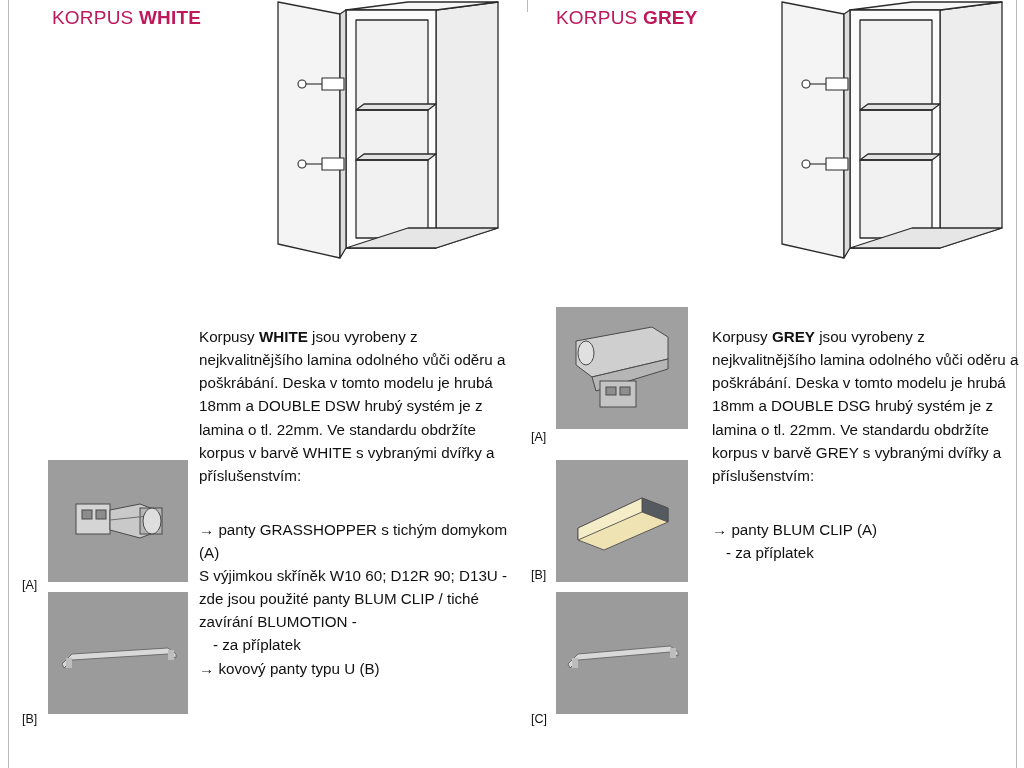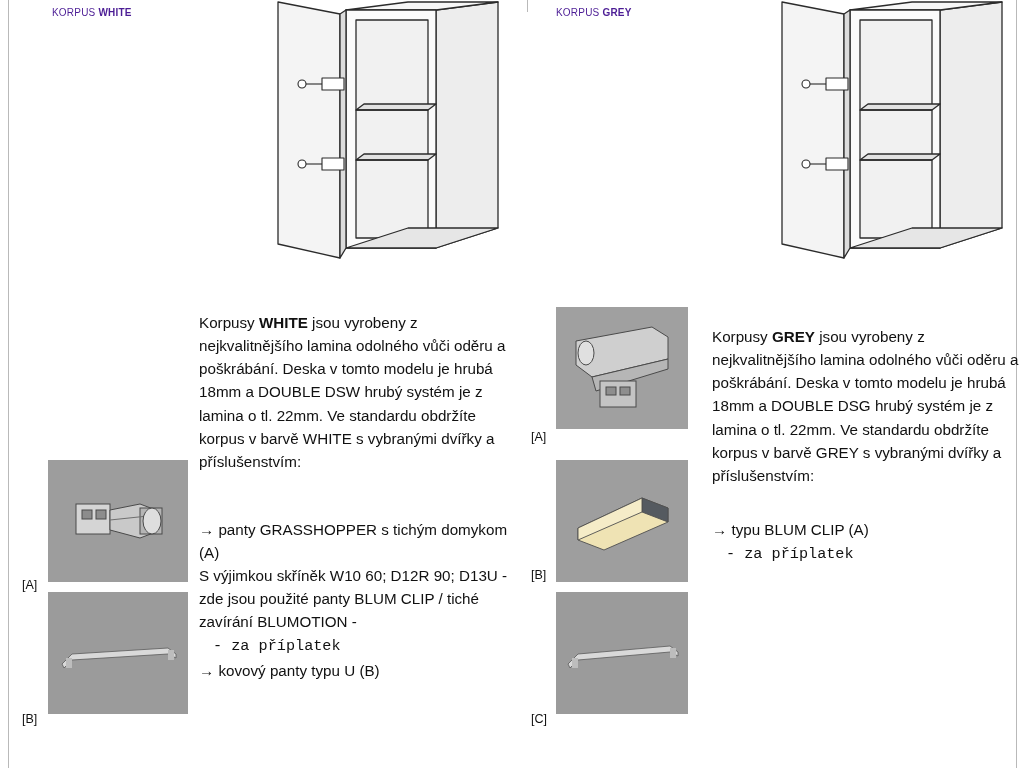--- a/index.html
+++ b/index.html
@@ -29,23 +29,23 @@
     width: 1px;
     background: #b9b9b9;
   }
   .edge-line.left  { left: 8px;  top: 0;   height: 768px; }
   .edge-line.right { left: 1016px; top: 0; height: 768px; }
   .edge-line.mid   { left: 527px; top: 0;  height: 12px; }
 
   
   .korpus-title {
     position: absolute;
-    font-size: 10px;
+    font-size: 19px;
     letter-spacing: 0.2px;
-    color: #4c1d95;
+    color: #be185d;
     white-space: nowrap;
   }
   .korpus-title .strong { font-weight: bold; }
   #title-white { left: 52px; top: 7px; }
   #title-grey  { left: 556px; top: 7px; }
 
   
   .cabinet {
     position: absolute;
   }
@@ -54,26 +54,26 @@
 
   
   .body-text {
     position: absolute;
     font-size: 15.2px;
     line-height: 1.52;
     color: #111111;
   }
   .body-text b { font-weight: bold; }
 
-  #para-white  { left: 199px; top: 296px; width: 320px; }
+  #para-white  { left: 199px; top: 310px; width: 320px; }
   #bullets-white { left: 199px; top: 518px; width: 330px; }
   #para-grey   { left: 712px; top: 310px; width: 310px; }
   #bullets-grey{ left: 712px; top: 518px; width: 310px; }
 
-  .indent { display: inline-block; padding-left: 14px; font-family: Liberation Mono, monospace; }
+  .indent { display: inline-block; padding-left: 14px; }
 
   
   .photo {
     position: absolute;
     background: #9a9a9a;
     overflow: hidden;
   }
   .photo .inner { position: absolute; left:0; top:0; right:0; bottom:0; }
 
   .photo-label {
@@ -208,21 +208,21 @@
         </g>
       </g>
     </svg>
   </div>
 
   <p class="body-text" id="para-grey">
     <span>Korpusy </span><b>GREY</b><span> jsou vyrobeny z nejkvalitnějšího lamina odolného vůči oděru a poškrábání. Deska v tomto modelu je hrubá 18mm a DOUBLE DSG hrubý systém je z lamina o tl. 22mm. Ve standardu obdržíte korpus v barvě GREY s vybranými dvířky a příslušenstvím:</span>
   </p>
 
   <div class="body-text" id="bullets-grey">
-    <div>→ typu BLUM CLIP (A)</div>
+    <div>→ panty BLUM CLIP (A)</div>
     <div class="indent">- za příplatek</div>
   </div>
 
   <div class="photo" id="photo-a-grey">
     <svg class="inner" width="132" height="122" viewBox="0 0 132 122">
       <rect width="132" height="122" fill="#a0a0a0"></rect>
       <g stroke="#4a4a4a" stroke-width="1">
         <path d="M20,34 L96,20 L112,30 L112,52 L36,70 L20,58 Z" fill="#cfcfcf"></path>
         <path d="M36,70 L112,52 L112,62 L40,84 Z" fill="#b6b6b6"></path>
         <rect x="44" y="74" width="36" height="26" fill="#c4c4c4"></rect>

